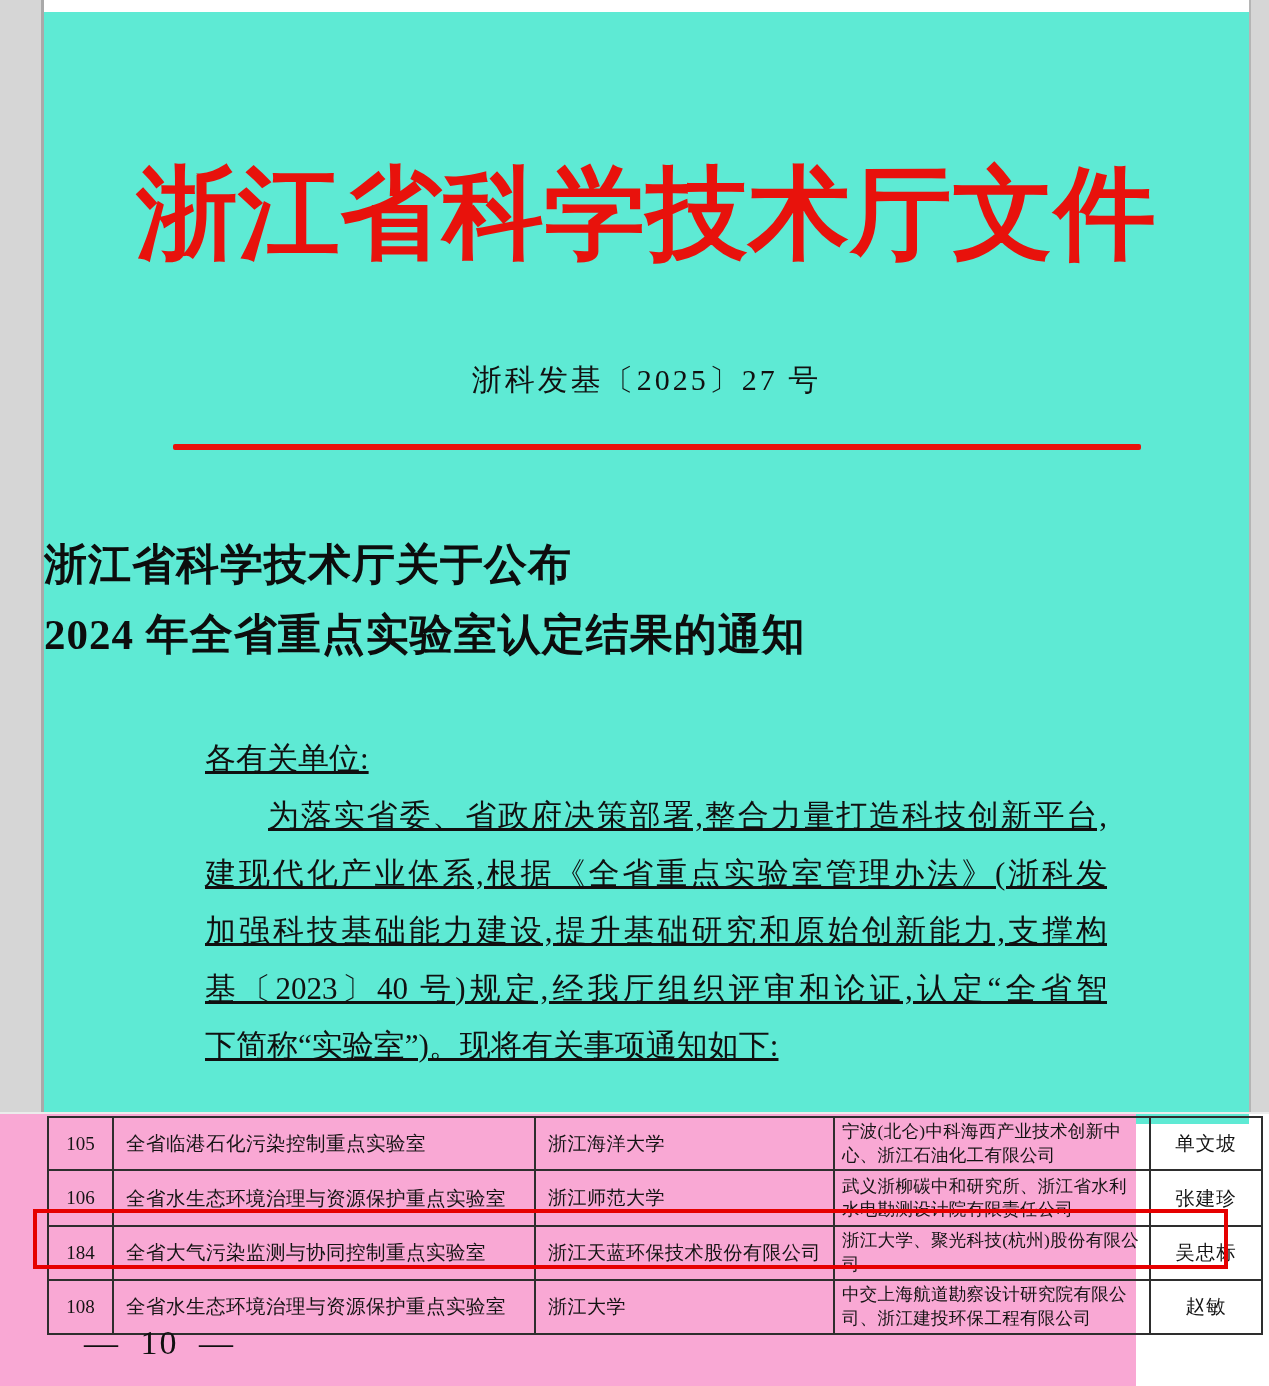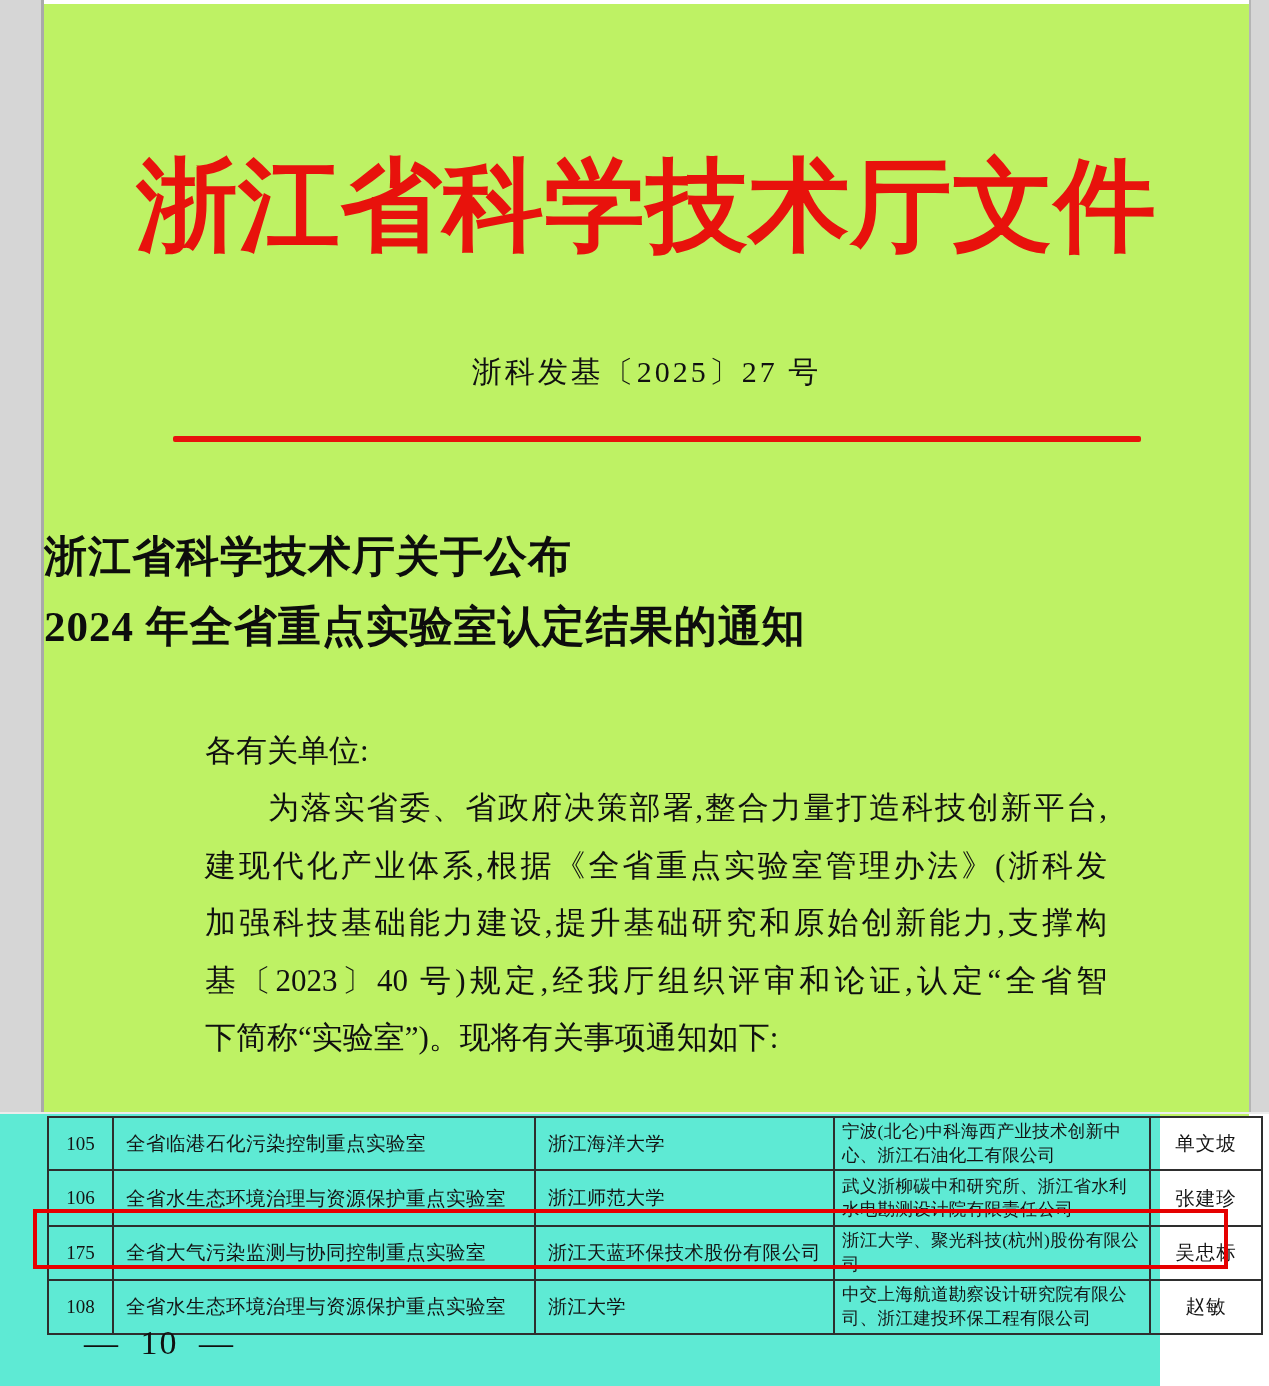--- a/index.html
+++ b/index.html
@@ -22,22 +22,22 @@
     position:absolute;left:1249px;top:0;width:20px;height:1112px;
     background:#d6d6d6;border-left:2px solid #b5b5b5;
   }
   .seam{
     position:absolute;left:0;top:1112px;width:1269px;height:2px;
     background:#ececec;
   }
 
   
   .doc-page{
-    position:absolute;left:44px;top:4px;width:1205px;height:1112px;
-    background:#bef264;
+    position:absolute;left:44px;top:12px;width:1205px;height:1112px;
+    background:#5eead4;
   }
 
   .banner-title{
     position:absolute;left:0;top:118px;width:100%;
     text-align:center;
     font-size:101px;font-weight:bold;
     letter-spacing:1px;
     color:#e8120c;
     line-height:168px;
     white-space:nowrap;
@@ -61,33 +61,33 @@
   .notice-title.l1{top:524px;}
   .notice-title.l2{top:594px;}
 
   .body-block{
     position:absolute;left:161px;top:718px;width:902px;
     font-size:31px;color:#101010;
   }
   .body-line{
     height:57.4px;line-height:57.4px;
     white-space:nowrap;
+    text-decoration:underline;
   }
   .body-line.j{
     white-space:normal;
     text-align:justify;
     text-align-last:justify;
   }
   .body-line.ind{ text-indent:63px; }
 
   
   .table-section{
     position:absolute;left:0;top:1114px;width:1136px;height:272px;
-    background:#5eead4;
-    padding-left:24px;
+    background:#f9a8d4;
   }
   table.result-table{
     position:absolute;left:47px;top:2px;
     border-collapse:collapse;table-layout:fixed;
     width:1166px;
     font-family:"Liberation Serif",serif;
   }
   .result-table td{
     border:2px solid #2e2e2e;
     padding:0;
@@ -158,21 +158,21 @@
         <td class="col-dir">单文坡</td>
       </tr>
       <tr class="r2">
         <td class="col-no">106</td>
         <td class="col-lab">全省水生态环境治理与资源保护重点实验室</td>
         <td class="col-inst">浙江师范大学</td>
         <td class="col-part">武义浙柳碳中和研究所、浙江省水利水电勘测设计院有限责任公司</td>
         <td class="col-dir">张建珍</td>
       </tr>
       <tr class="r3">
-        <td class="col-no">175</td>
+        <td class="col-no">184</td>
         <td class="col-lab">全省大气污染监测与协同控制重点实验室</td>
         <td class="col-inst">浙江天蓝环保技术股份有限公司</td>
         <td class="col-part">浙江大学、聚光科技(杭州)股份有限公司</td>
         <td class="col-dir">吴忠标</td>
       </tr>
       <tr class="r4">
         <td class="col-no">108</td>
         <td class="col-lab">全省水生态环境治理与资源保护重点实验室</td>
         <td class="col-inst">浙江大学</td>
         <td class="col-part">中交上海航道勘察设计研究院有限公司、浙江建投环保工程有限公司</td>

